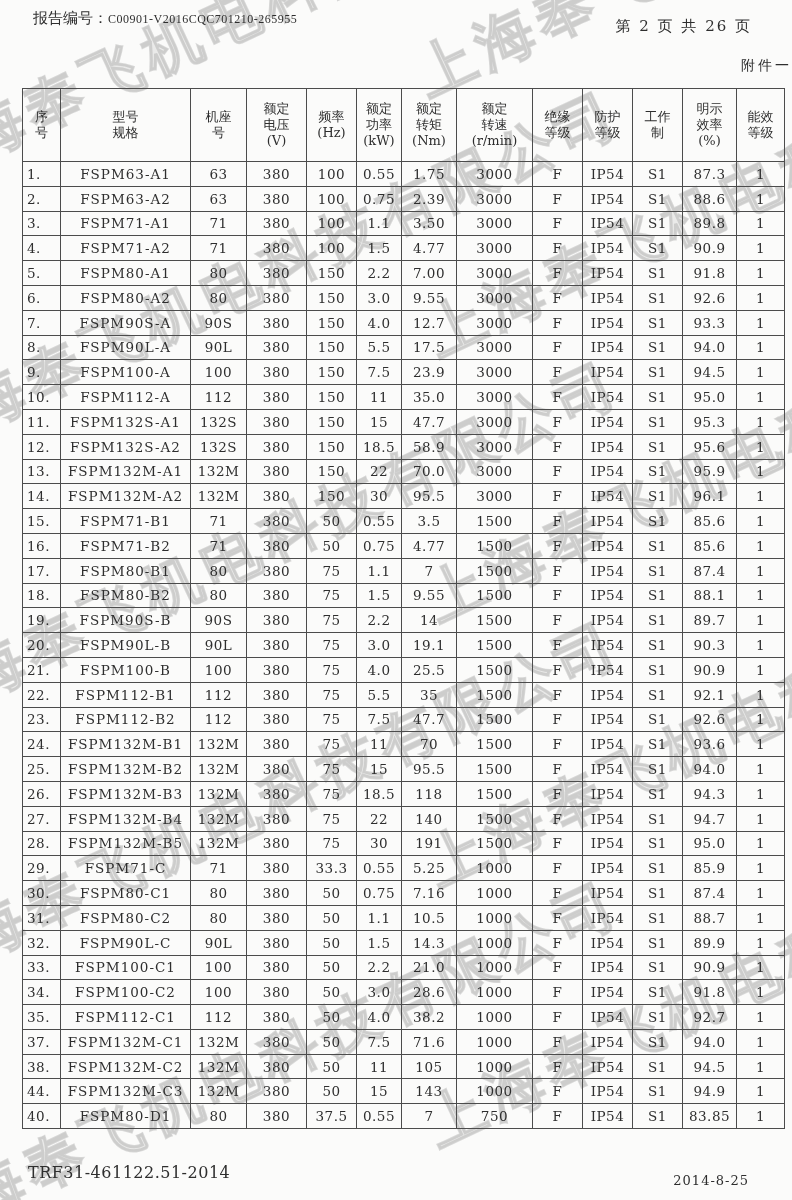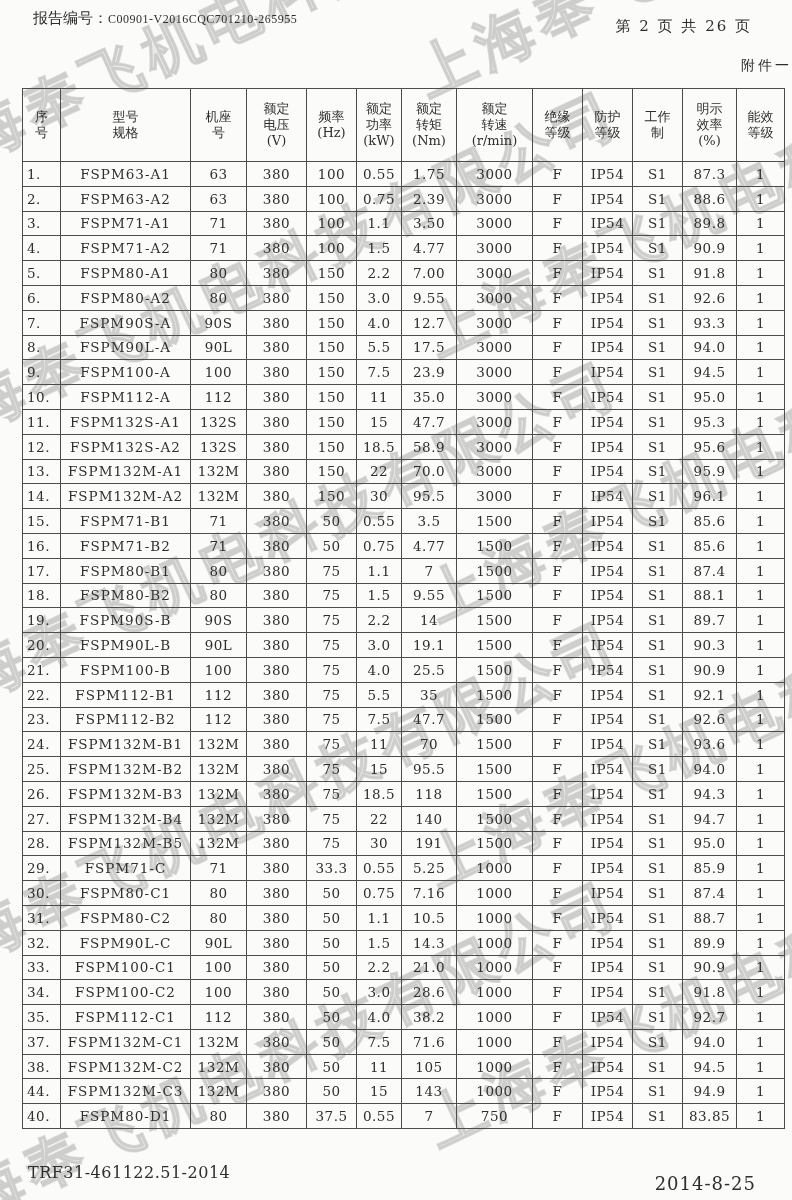--- a/index.html
+++ b/index.html
@@ -35,21 +35,21 @@
   .wm.w8{left:430px;top:830px;}
   .wm.w9{left:-90px;top:1190px;}
   .wm.w10{left:430px;top:1090px;}
 
   
   .hdr-report{position:absolute;left:33px;top:9px;font-size:15px;z-index:2;}
   .hdr-report .num{font-family:"Liberation Serif",serif;font-size:12px;letter-spacing:0.5px;}
   .hdr-page{position:absolute;right:40px;top:17px;font-size:15px;letter-spacing:2px;z-index:2;}
   .attach-title{position:absolute;left:0;right:0;top:57px;text-align:right;font-size:14px;letter-spacing:3px;z-index:2;}
   .ftr-left{position:absolute;left:28px;top:1163px;font-size:16px;letter-spacing:0.5px;z-index:2;}
-  .ftr-right{position:absolute;right:36px;top:1173px;font-size:18px;letter-spacing:1px;z-index:2;}
+  .ftr-right{position:absolute;right:43px;top:1173px;font-size:13px;letter-spacing:1px;z-index:2;}
 
   
   .spec-table{
     position:absolute;left:22px;top:88px;width:762px;z-index:1;
     border-collapse:collapse;table-layout:fixed;
     background:transparent;
   }
   .spec-table th,.spec-table td{
     border:1px solid #4c4c4c;
     padding:0 1px;

